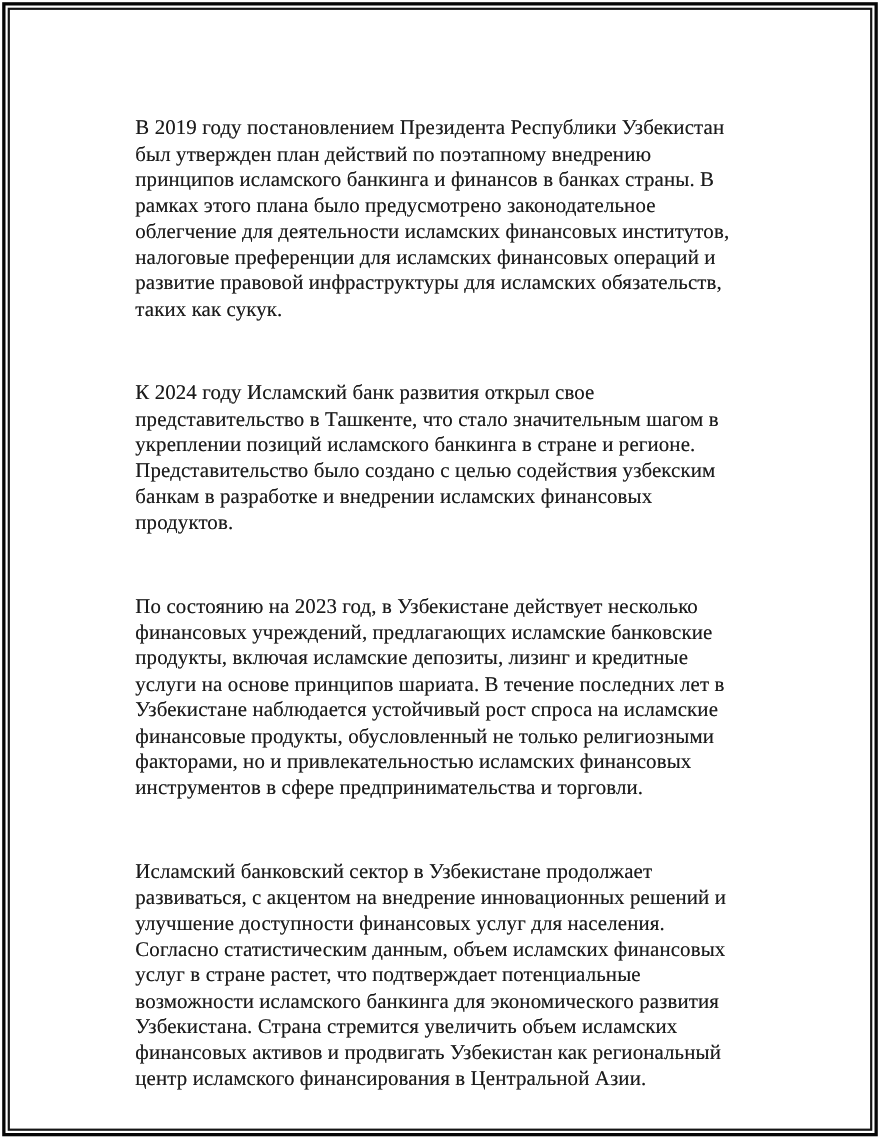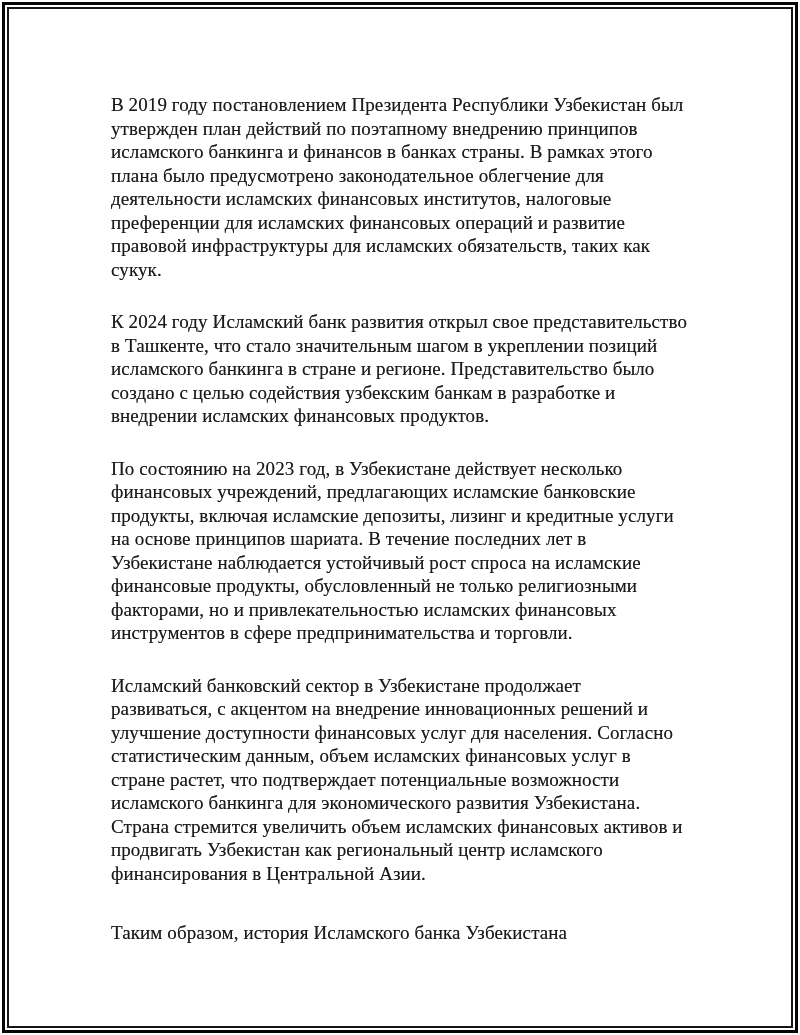--- a/index.html
+++ b/index.html
@@ -1,15 +1,15 @@
 <!DOCTYPE html>
 <html><head>
 <meta charset="utf-8">
 <style>
-  * { margin: 0; padding: 0; box-sizing: border-box; }
+  * { margin: 0; padding: 12px; box-sizing: border-box; }
 
   html, body {
     width: 800px;
     height: 1035px;
     background: #ffffff;
     overflow: hidden;
     font-family: "Liberation Serif", "DejaVu Serif", serif;
   }
 
   .frame-outer {

